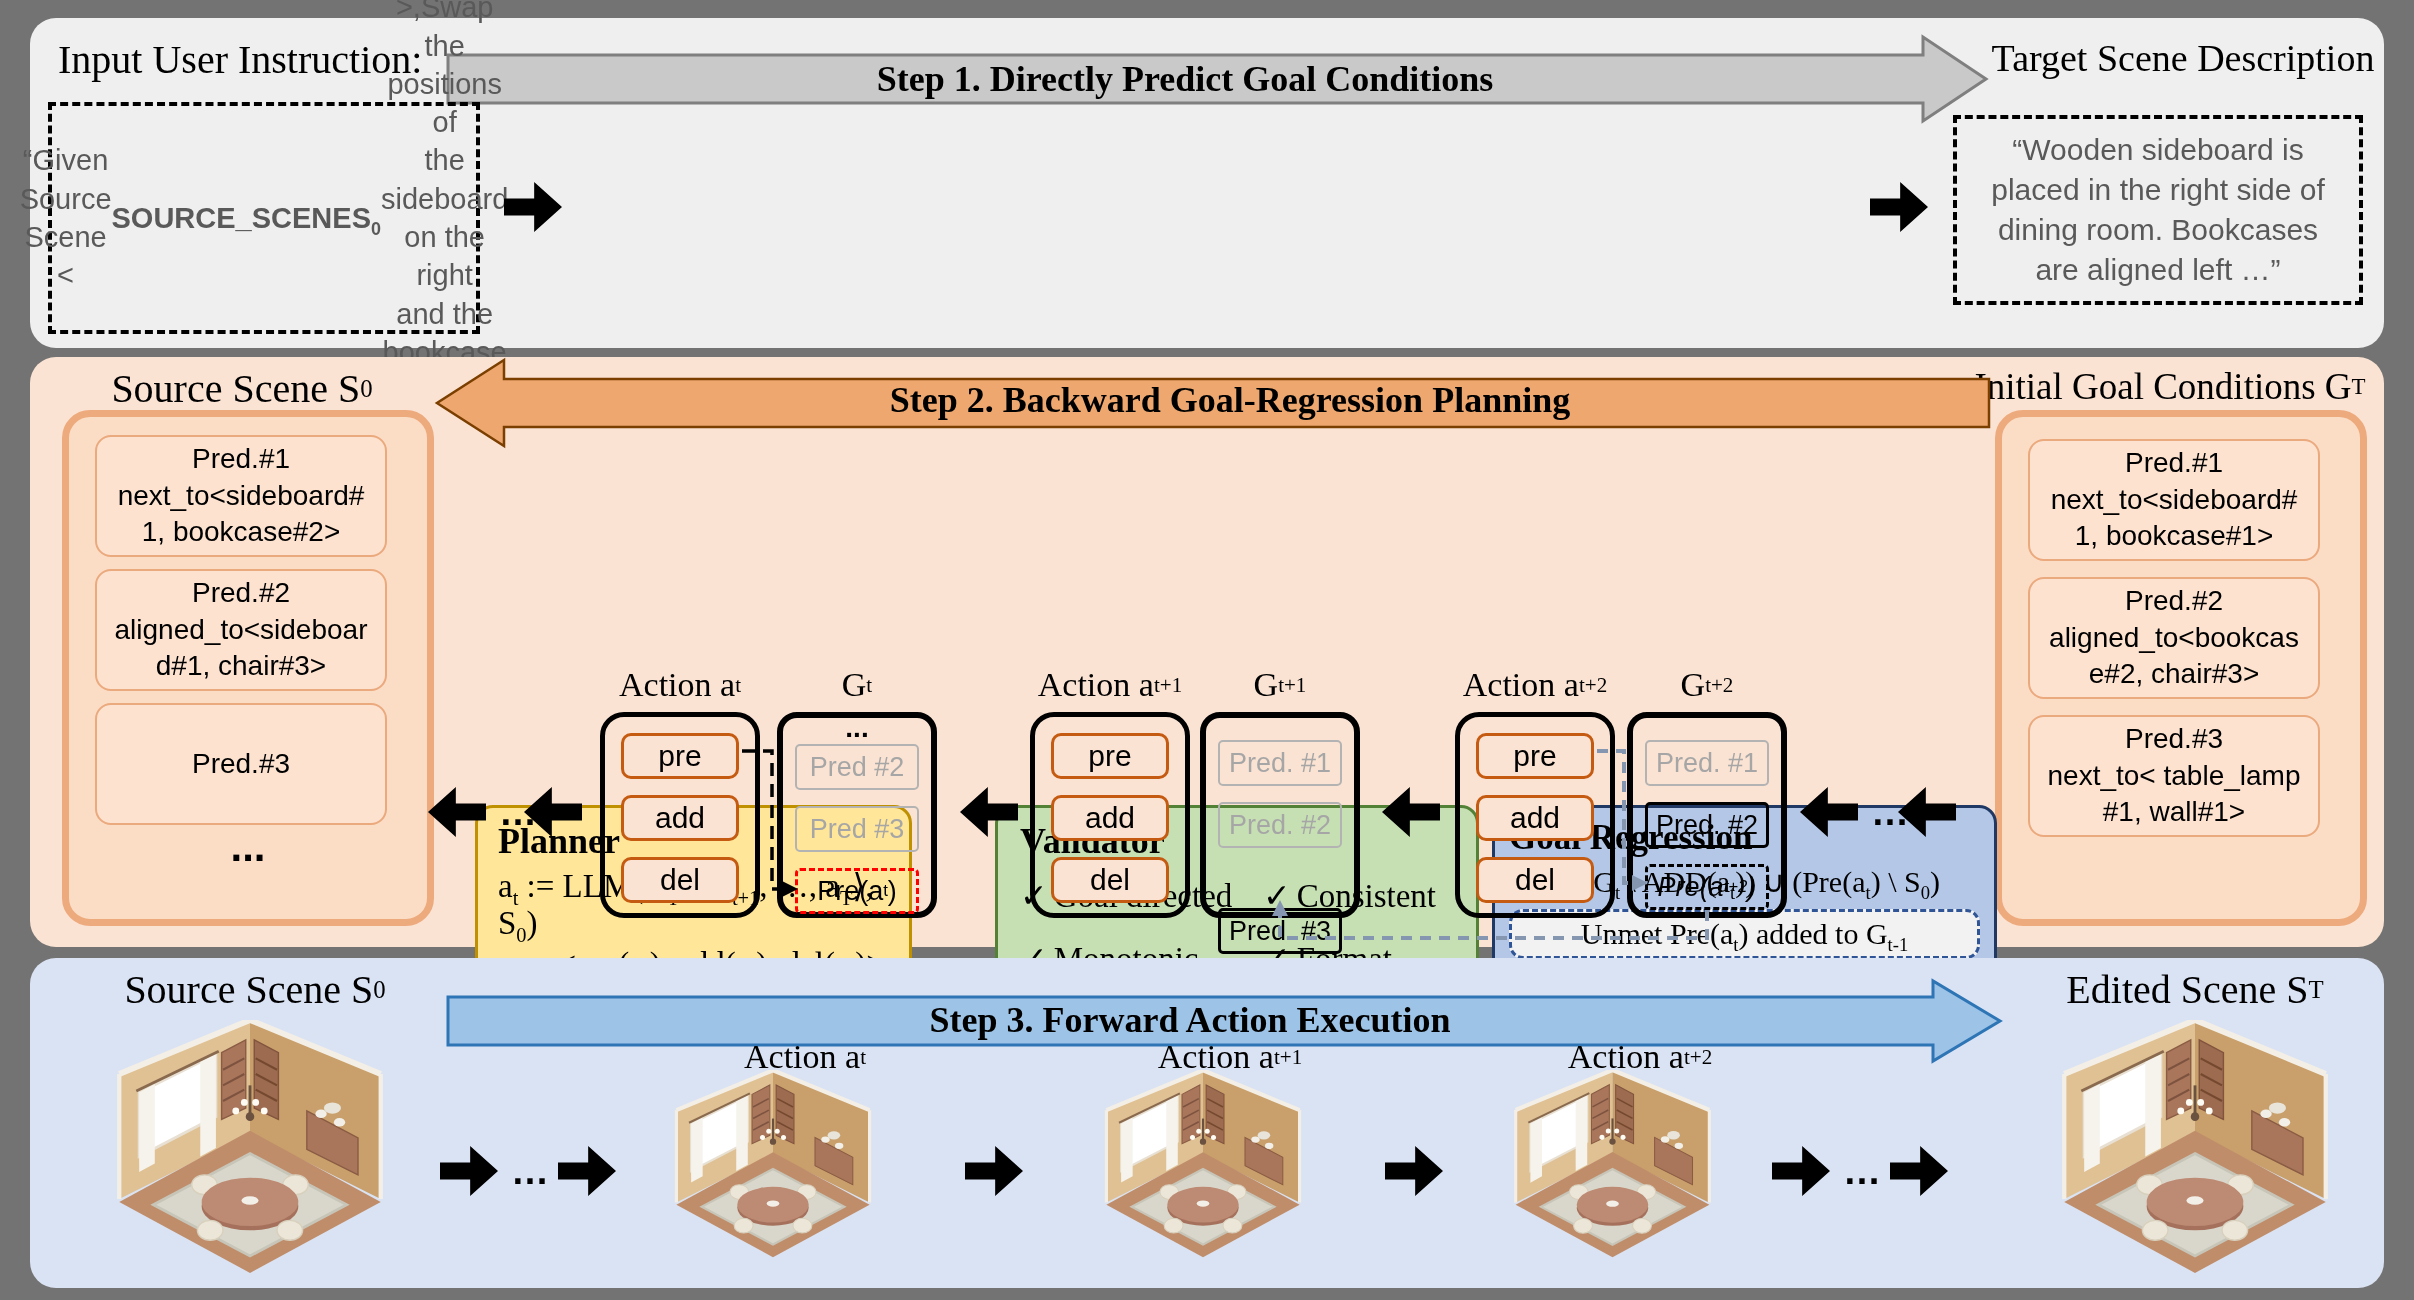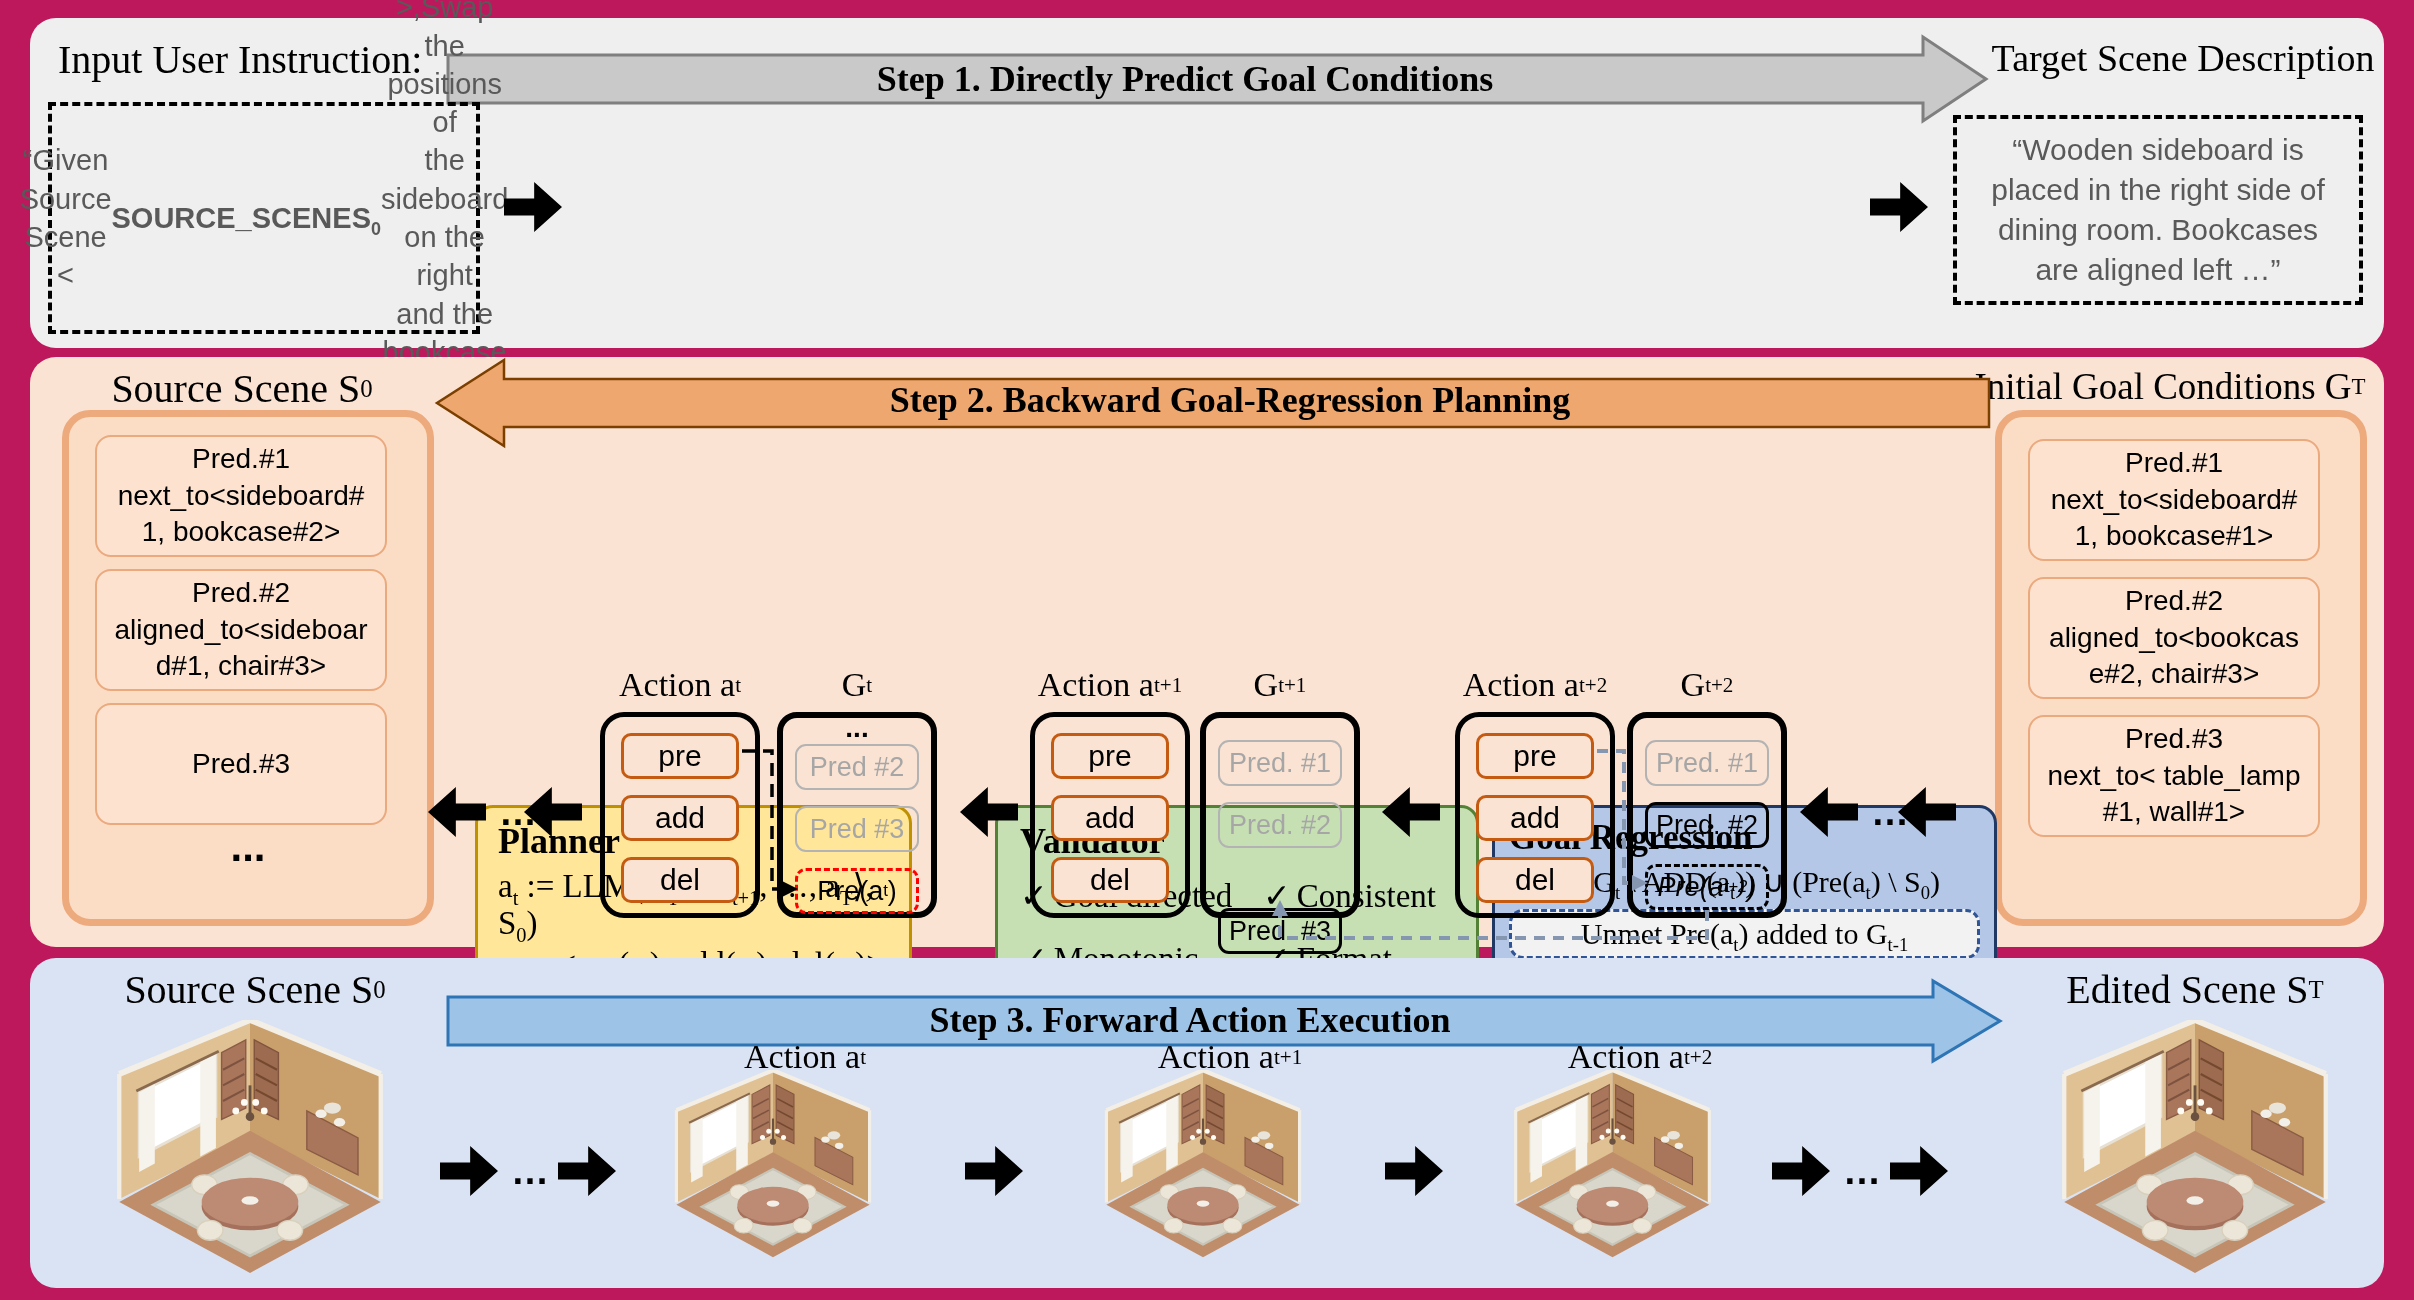--- a/index.html
+++ b/index.html
@@ -1,16 +1,16 @@
 <!DOCTYPE html>
 <html><head>
 <meta charset="utf-8">
 <style>
   html,body{margin:0;padding:0;background:#ffffff;}
-  #canvas{position:relative;width:2414px;height:1300px;background:#be185d;overflow:hidden;
+  #canvas{position:relative;width:2414px;height:1300px;background:#737373;overflow:hidden;
           font-family:"Liberation Serif",serif;color:#000;}
   .abs{position:absolute;}
   .serif{font-family:"Liberation Serif",serif;}
   .sans{font-family:"Liberation Sans",sans-serif;}
   .center{display:flex;align-items:center;justify-content:center;text-align:center;}
   sub{font-size:62%;line-height:0;}
   .panel{position:absolute;border-radius:26px;}
   #panel-step1{left:30px;top:18px;width:2354px;height:330px;background:#efefef;}
   #panel-step2{left:30px;top:357px;width:2354px;height:590px;background:#fbe3d3;}
   #panel-step3{left:30px;top:958px;width:2354px;height:330px;background:#dae3f3;}
@@ -41,21 +41,21 @@
   #unmet-note{margin-top:10px;background:#f2f2f2;border:3px dashed #2f5597;border-radius:14px;
               font-size:30px;text-align:center;padding:5px 0;}
   
   .chainlabel{position:absolute;top:664px;height:42px;font-size:34px;}
   .actionbox{position:absolute;top:712px;width:160px;height:206px;border:5px solid #000;border-radius:24px;box-sizing:border-box;}
   .gbox{position:absolute;top:712px;width:160px;height:206px;border:6px solid #000;border-radius:20px;box-sizing:border-box;}
   .opbox{position:absolute;left:16px;width:118px;height:46px;background:#fbe3d3;
          border:3.5px solid #c55a11;border-radius:10px;box-sizing:border-box;
          font-family:"Liberation Sans",sans-serif;font-size:30px;
          display:flex;align-items:center;justify-content:center;}
-  .gitem{position:absolute;left:12px;width:124px;height:46px;border-radius:11px;box-sizing:border-box;
+  .gitem{position:absolute;left:12px;width:124px;height:46px;border-radius:5px;box-sizing:border-box;
          font-family:"Liberation Sans",sans-serif;font-size:27px;
          display:flex;align-items:center;justify-content:center;}
   .gitem.ghost{border:2.5px solid #b3b3b3;color:#a6a6a6;}
   .gitem.solid{border:3.5px solid #000;color:#000;}
   .gitem.reddash{border:3px dashed #ff0000;color:#000;}
   .gitem.blackdash{border:3px dashed #000;color:#000;font-style:italic;}
   .gtopdots{position:absolute;left:0;top:0;width:100%;height:28px;font-weight:bold;
             font-family:"Liberation Sans",sans-serif;font-size:28px;line-height:20px;text-align:center;}
   
   .actlabel{position:absolute;top:1036px;height:42px;font-size:34px;}

